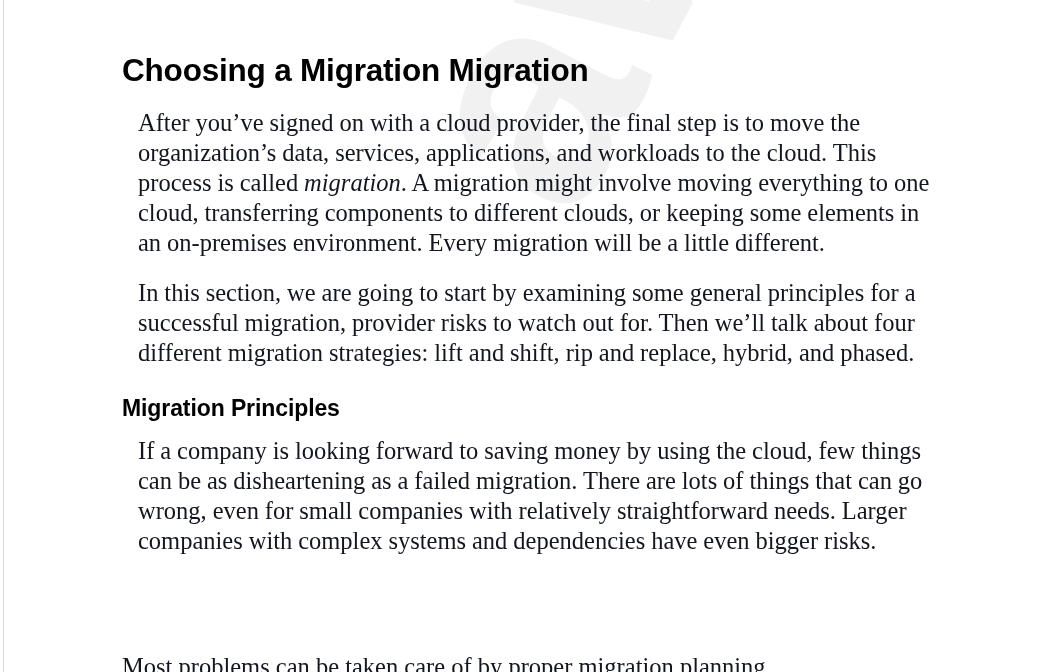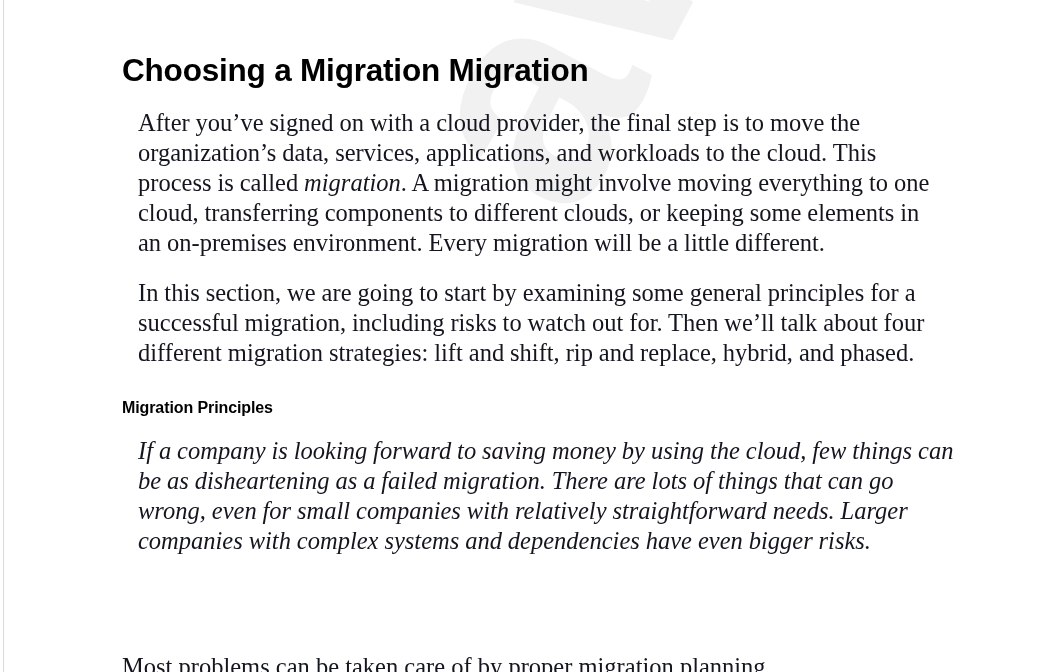--- a/index.html
+++ b/index.html
@@ -70,41 +70,41 @@
     font-size: 31.5px;
     line-height: 36px;
     color: #000000;
     margin: 0 0 20px 0;
     letter-spacing: -0.2px;
   }
 
   h2.doc-h2 {
     font-family: "Liberation Sans", "DejaVu Sans", sans-serif;
     font-weight: 700;
-    font-size: 16px;
+    font-size: 23px;
     line-height: 28px;
     color: #000000;
     margin: 26px 0 14px 0;
     letter-spacing: -0.1px;
   }
 
   p.doc-p {
     font-family: "Liberation Serif", "DejaVu Serif", serif;
     font-size: 24.5px;
     line-height: 30px;
     color: #14161f;
     margin: 0 0 20px 16px;
     text-align: left;
     word-spacing: -0.2px;
   }
   p.doc-p:last-child { margin-bottom: 0; }
 
   .w-1 { width: 800px; }
   .w-2 { width: 800px; }
-  .w-4 { width: 820px; font-style: italic; }
+  .w-4 { width: 820px; }
 
   em { font-style: italic; }
 
   
   #clipped-line {
     position: absolute;
     left: 122px;
     top: 652px;
     width: 880px;
     font-family: "Liberation Serif", "DejaVu Serif", serif;
@@ -124,21 +124,21 @@
   <div class="watermark-text" id="watermark-main">away</div>
 </div>
 
 <div id="page">
   <div id="content">
 
     <h1 class="doc-h1">Choosing a Migration Migration</h1>
 
     <p class="doc-p w-1"><span>After you’ve signed on with a cloud provider, the final step is to move the organization’s data, services, applications, and workloads to the cloud. This process is called </span><em>migration</em><span>. A migration might involve moving everything to one cloud, transferring components to different clouds, or keeping some elements in an on-premises environment. Every migration will be a little different.</span></p>
 
-    <p class="doc-p w-2">In this section, we are going to start by examining some general principles for a successful migration, including risks to watch out for. Then we’ll talk about four different migration strategies: lift and shift, rip and replace, hybrid, and phased.</p>
+    <p class="doc-p w-2">In this section, we are going to start by examining some general principles for a successful migration, provider risks to watch out for. Then we’ll talk about four different migration strategies: lift and shift, rip and replace, hybrid, and phased.</p>
 
     <h2 class="doc-h2">Migration Principles</h2>
 
     <p class="doc-p w-4">If a company is looking forward to saving money by using the cloud, few things can be as disheartening as a failed migration. There are lots of things that can go wrong, even for small companies with relatively straightforward needs. Larger companies with complex systems and dependencies have even bigger risks.</p>
 
   </div>
 
   <div id="clipped-line">Most problems can be taken care of by proper migration planning.</div>
 </div>
 

